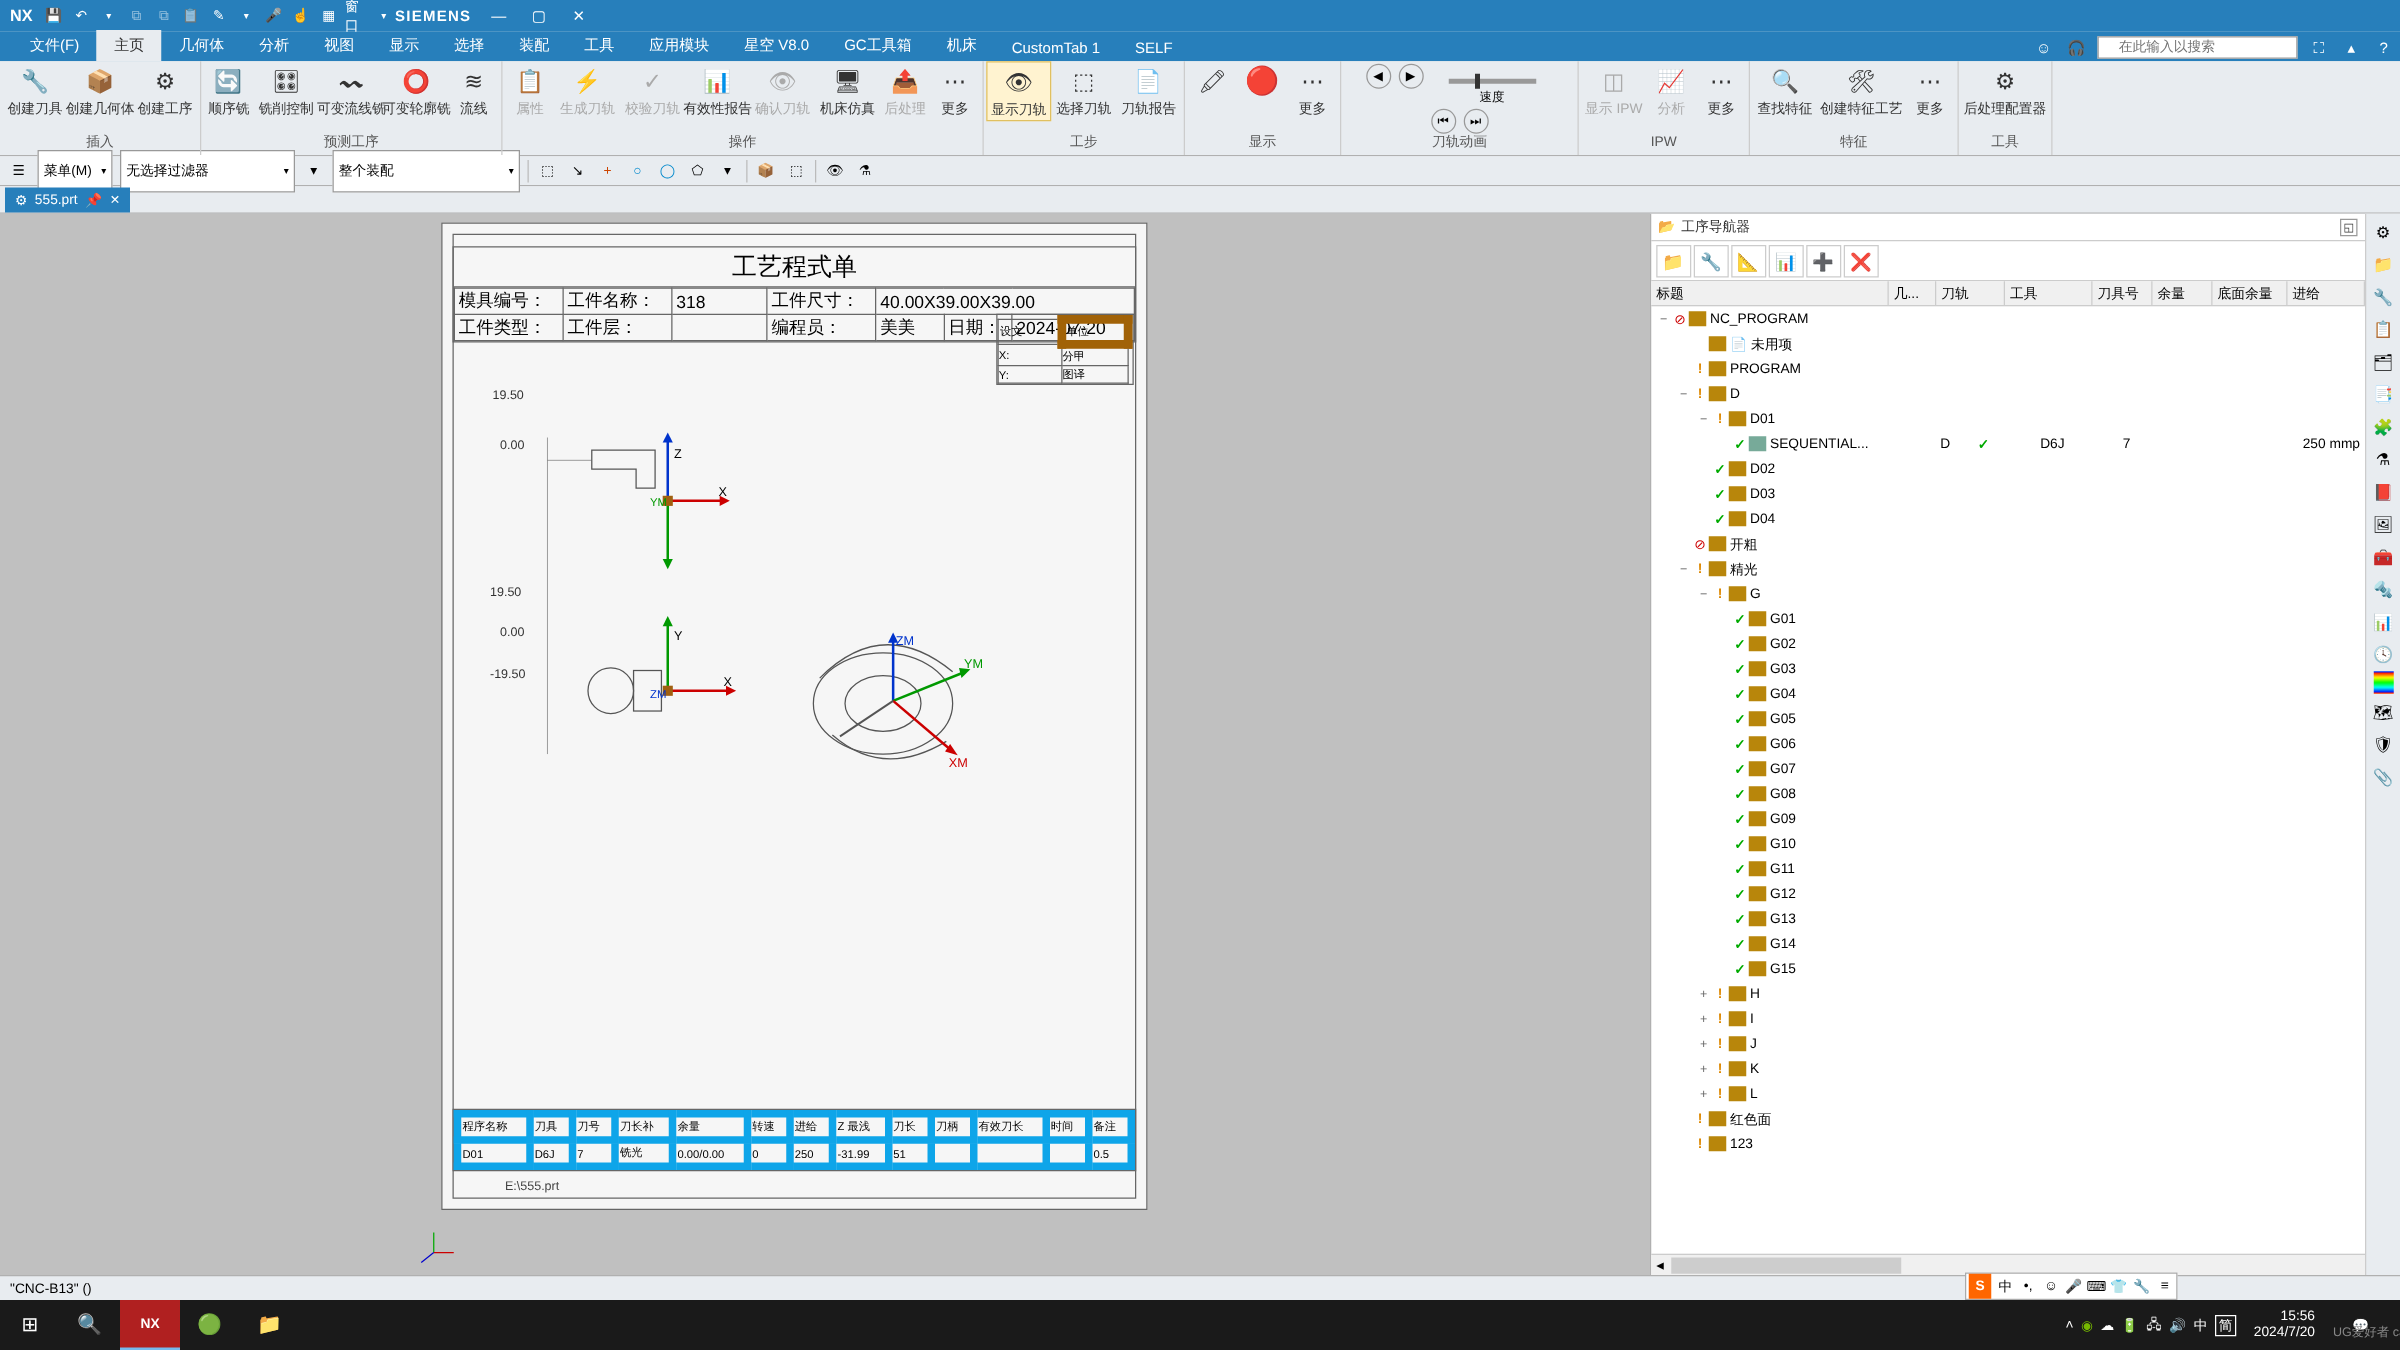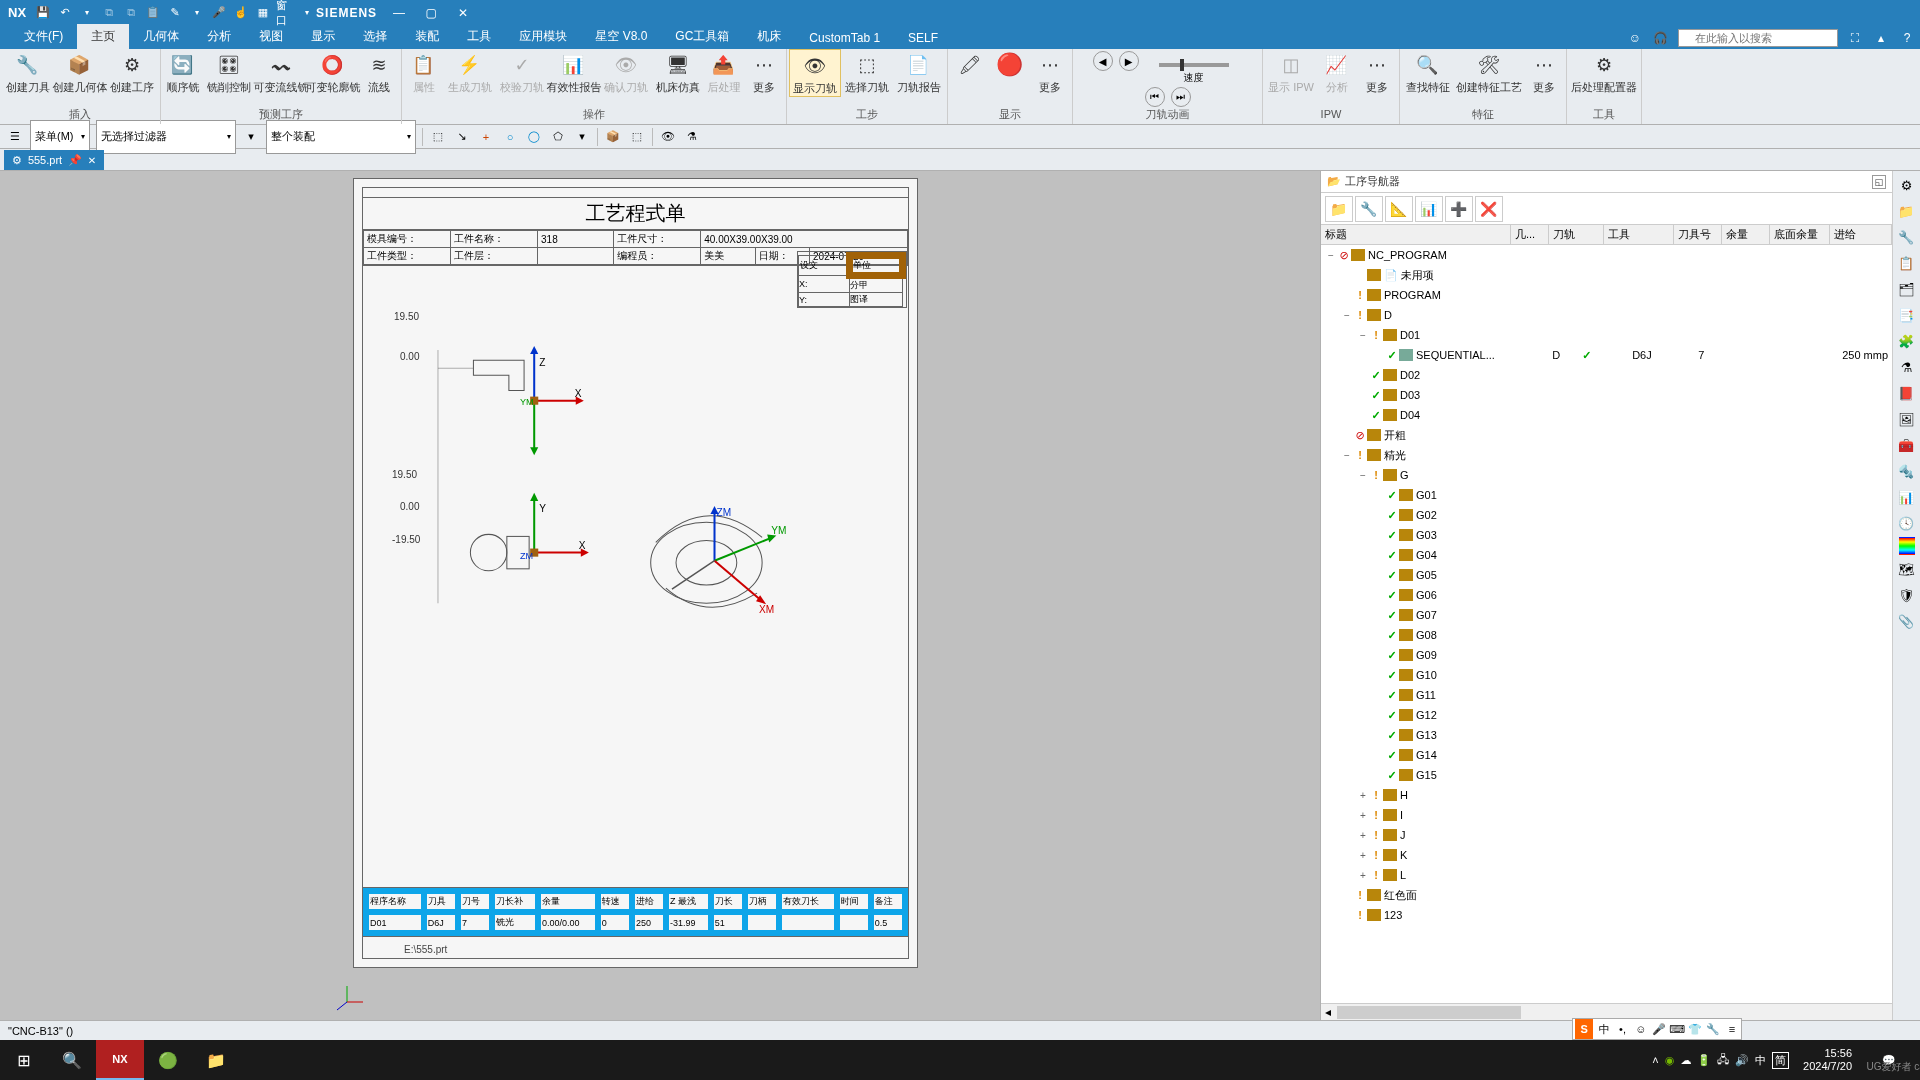--- a/index.html
+++ b/index.html
@@ -51,21 +51,21 @@
 .doctab { background:#277fbb; color:#fff; height:20px; display:flex; align-items:center; padding:0 8px; font-size:11px; gap:6px;}
 .doctab .x{ font-size:10px;}
 
 
 .main { display:flex; height: calc(1080px - 25px - 24px - 76px - 24px - 22px - 20px - 40px); }
 .viewport { flex:1; background:#c0c0c0; position:relative; overflow:hidden;}
 .sheet { position:absolute; left:353px; top:7px; width:565px; height:790px; background:#f6f6f6; border:1px solid #666;}
 .sheet .inner-border{ position:absolute; inset:8px; border:1px solid #666;}
 .sheet .title-block { position:absolute; top:18px; left:8px; right:8px; border:1px solid #666; font-size:11px;}
 .sheet .title-block .hdr { text-align:center; font-size:20px; font-family:"SimSun"; padding:2px 0; border-bottom:1px solid #666;}
-.sheet .title-block table{ width:100%; border-collapse:collapse; font-size:10px;}
+.sheet .title-block table{ width:100%; border-collapse:collapse; font-size:14px;}
 .sheet .title-block td{ border:1px solid #666; padding:1px 3px; height:16px;}
 .sheet .footer-table { position:absolute; bottom:30px; left:8px; right:8px; border:1px solid #666;}
 .sheet .footer-table table{width:100%; border-collapse:collapse; font-size:9px;}
 .sheet .footer-table td{border:6px solid #0ea5e9; text-align:left; padding:1px; height:14px;}
 .sheet .path-text{ position:absolute; bottom:12px; left:50px; font-size:10px; color:#444;}
 .sheet .drawing-area{ position:absolute; top:90px; left:8px; right:8px; bottom:70px; }
 .sheet .axis-label{ position:absolute; font-size:10px; color:#333;}
 
 
 .rightpanel { width:600px; background:#fff; border-left:1px solid #b0b0b0; display:flex;}

